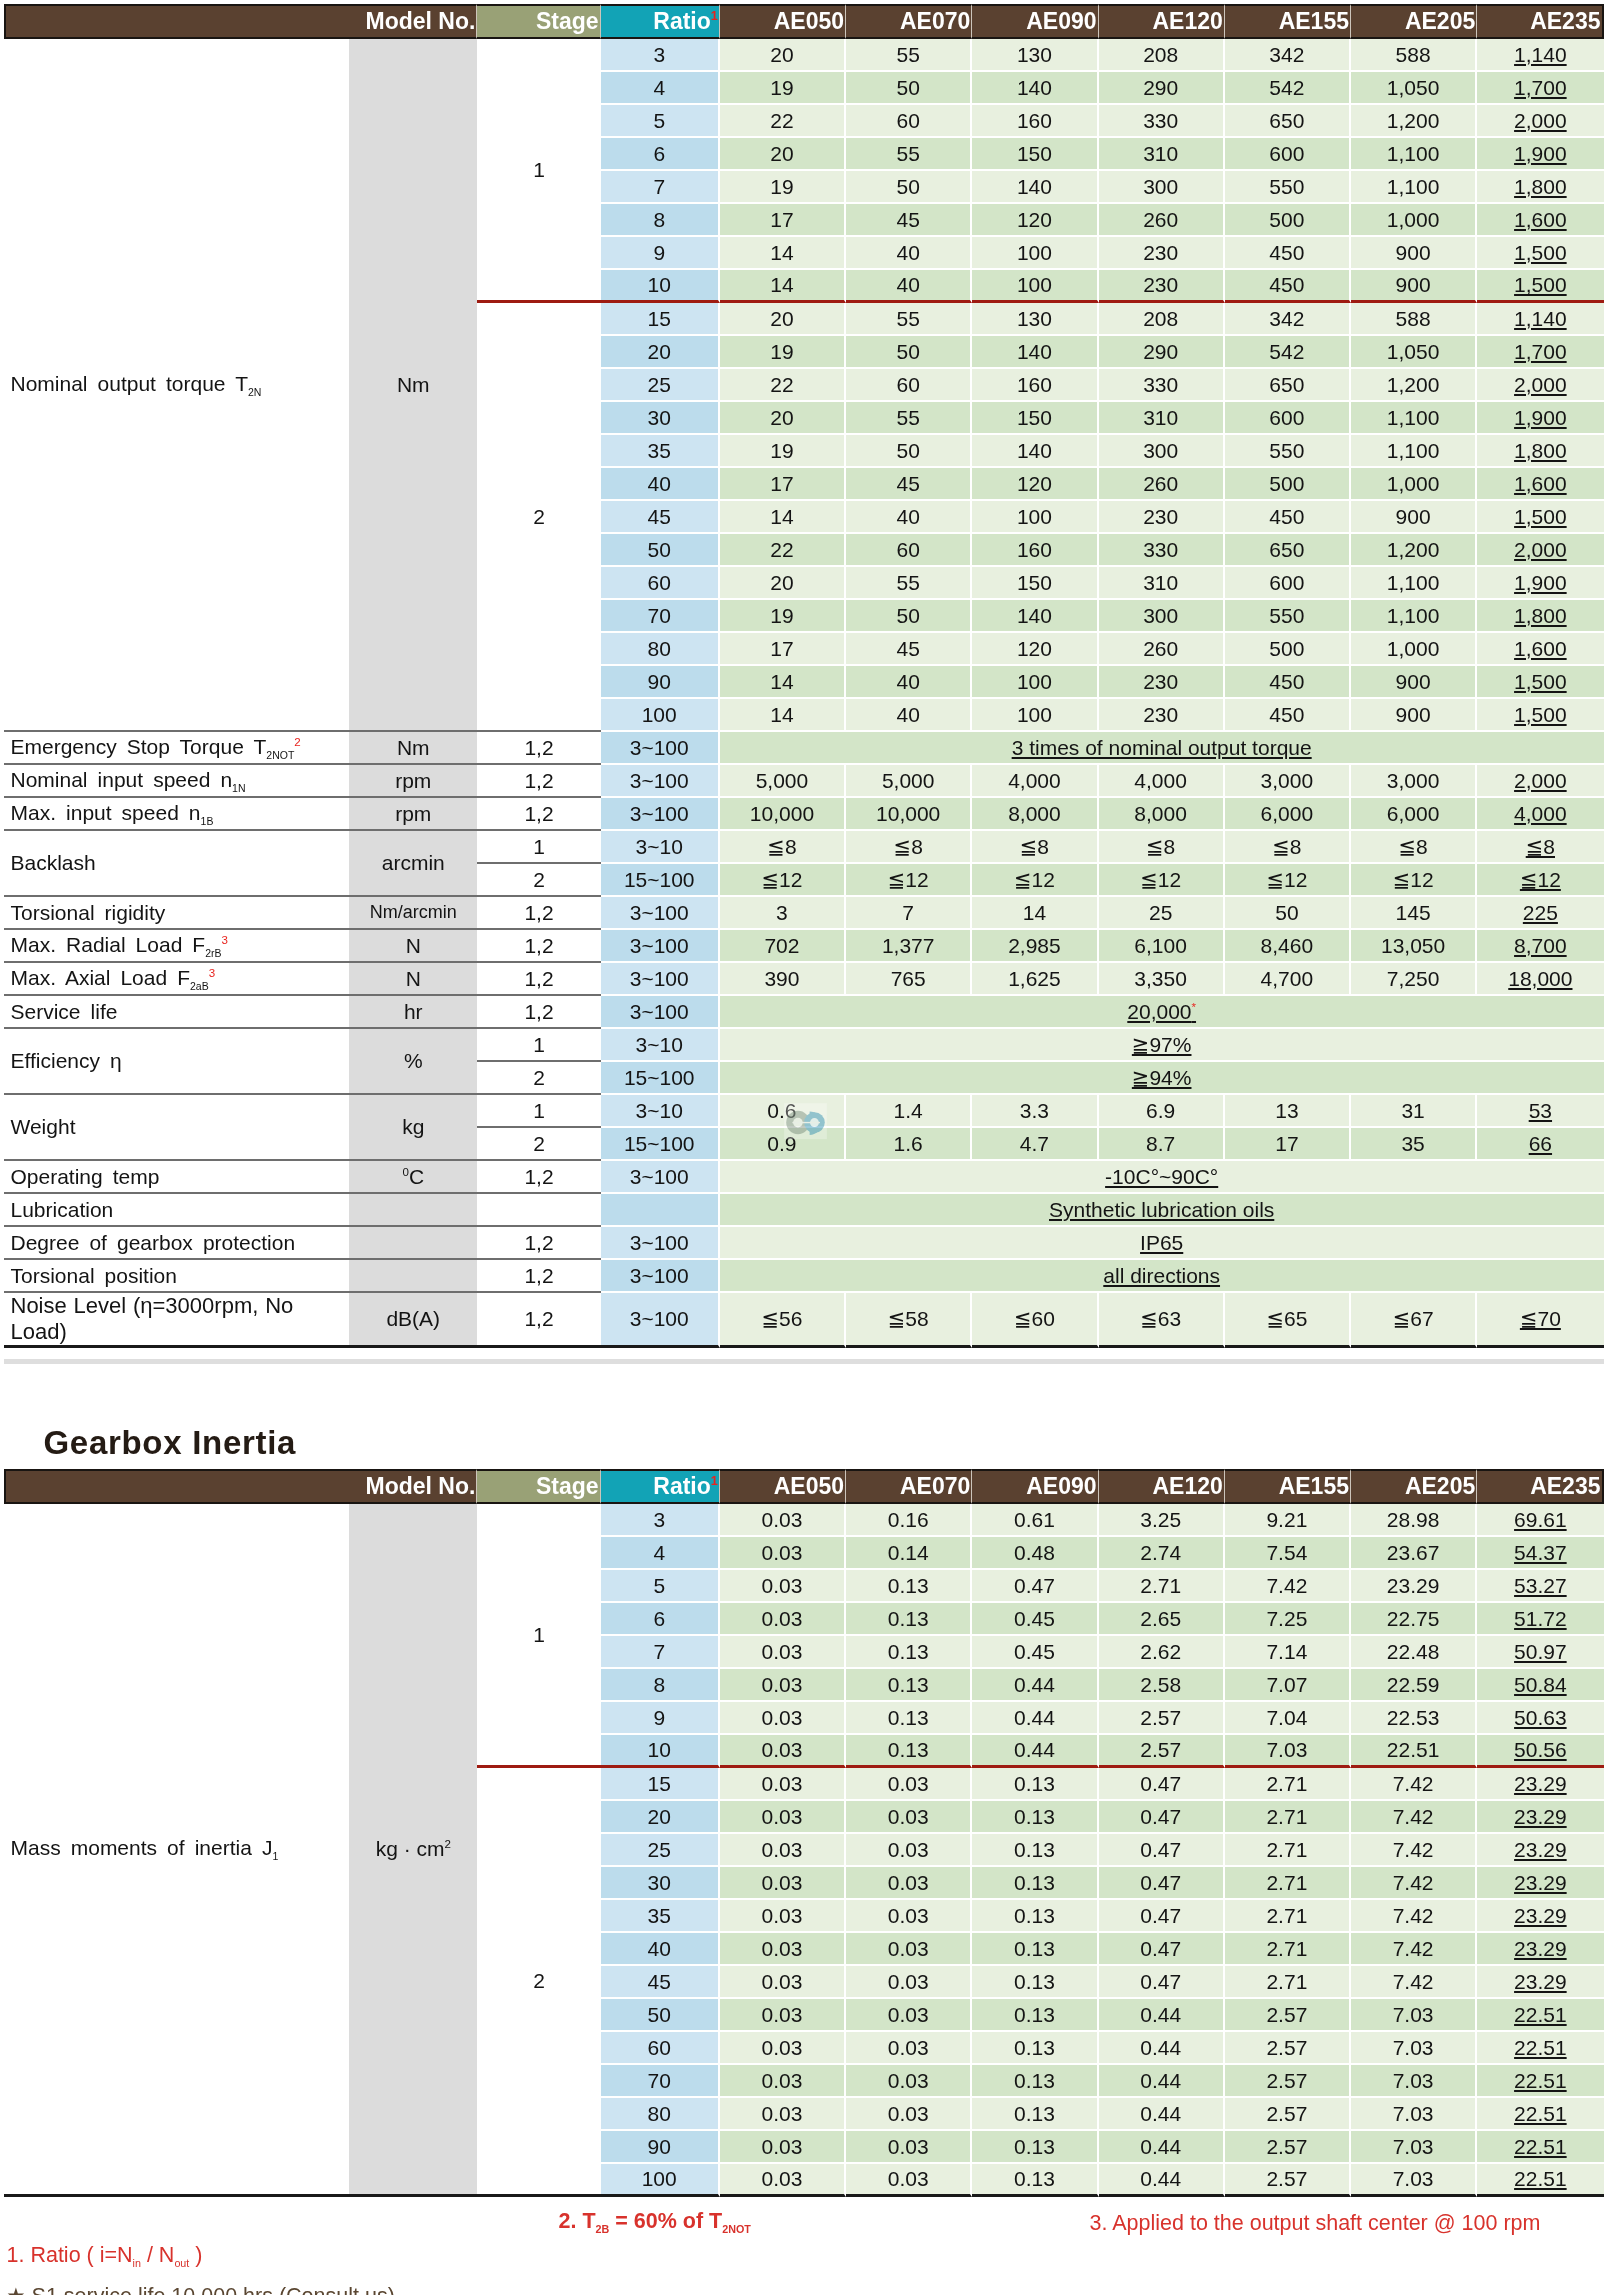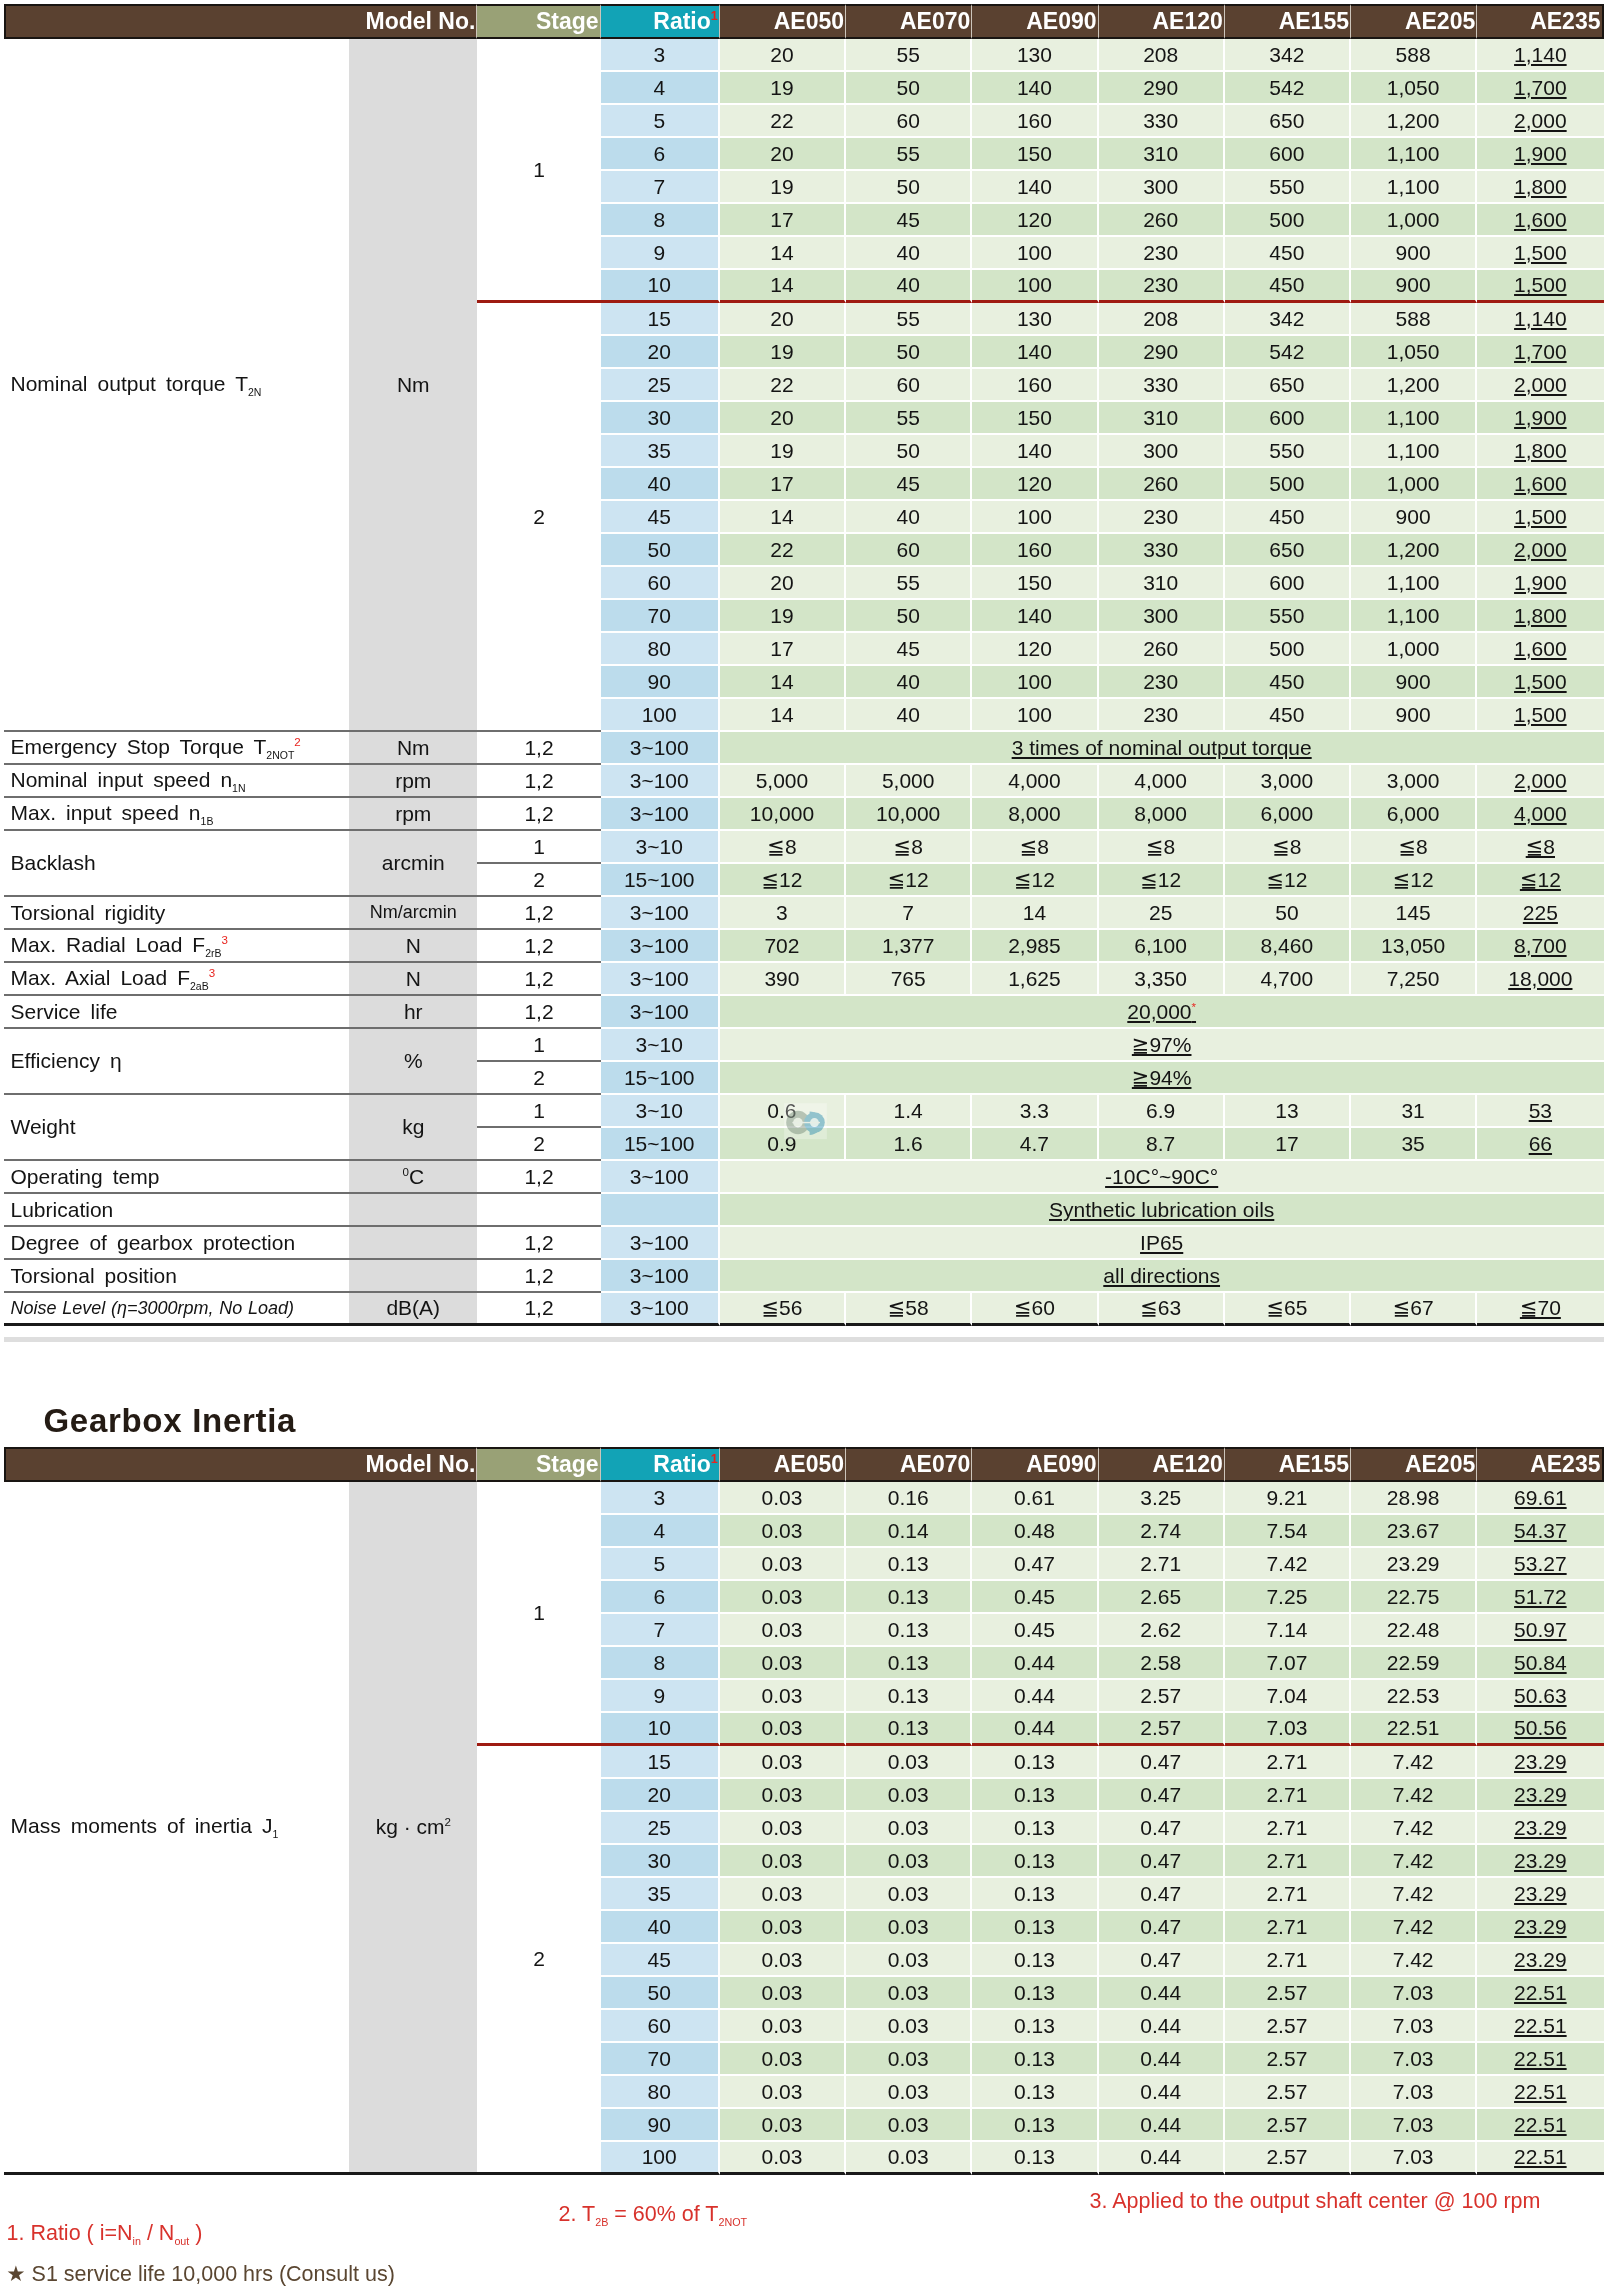--- a/index.html
+++ b/index.html
@@ -20,34 +20,34 @@
   td.g-l{background:#e8f0df;}
   td.g-d{background:#d3e5c8;}
   td.b-l{background:#cde4f2;}
   td.b-d{background:#bcdcec;}
   td.g-l,td.g-d,td.b-l,td.b-d{border-right:2.1px solid #fff;border-bottom:2.8px solid #fff;}
   td.lastcol{border-right:none;text-decoration:underline;}
   td.red-b{border-bottom:3.5px solid #9e1b11 !important;}
   td.blk-b{border-bottom:3.5px solid #191919 !important;}
   td.gray-b{border-bottom:2.1px solid #6e6e6e;}
   td.lbl{background:#fff;text-align:left;padding-left:7px;word-spacing:4.2px;}
-  td.lbl.sm{font-size:18px;word-spacing:0.7px;font-style:italic;}
+  td.lbl.sm{font-size:22px;word-spacing:0.7px;}
   td.unit{background:#dcdcdc;}
   td.unit.sm{font-size:18px;}
   td.stg{background:#fff;}
   sup.r{color:#e8241f;font-size:.55em;}
   sup.p{font-size:.55em;}
   sub{font-size:.5em;}
   .divider{width:1600px;height:4.9px;background:#dedede;margin-top:11px;}
   .notes{position:relative;height:69px;margin-top:9.7px;font-size:21.5px;}
   .note{position:absolute;white-space:nowrap;}
   .note-red{color:#d8322c;}
   .note-brown{color:#5a4631;margin-top:40px;}
   .n1{left:3px;top:4.2px;margin-top:32px;}
-  .n2{left:555px;top:17px;}
+  .n2{left:555px;top:2px;font-weight:bold;}
   .n3{left:1086px;top:4.2px;}
   .nstar{left:2.8px;top:36px;}
   .watermark{position:absolute;left:780px;top:1095px;width:51px;height:51px;opacity:.55;pointer-events:none;}
 </style>
 </head>
 <body>
 
 <div class="page">
   <div class="content">
 

